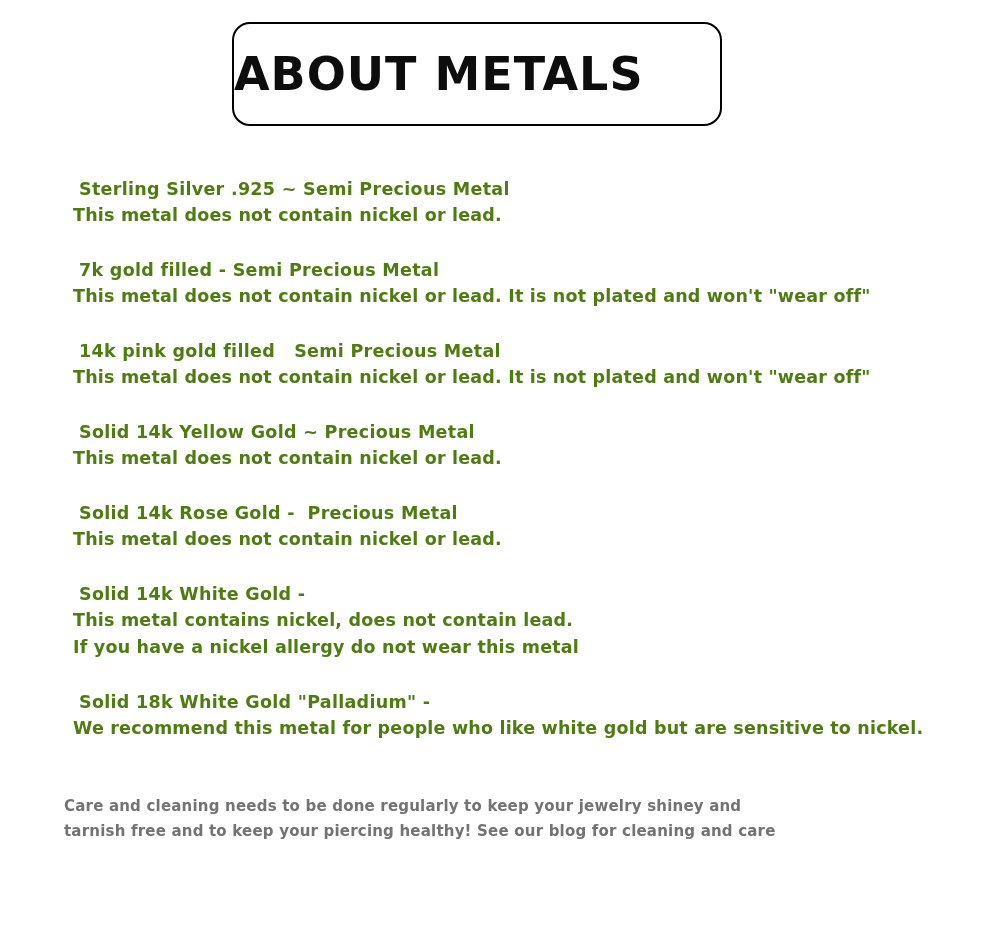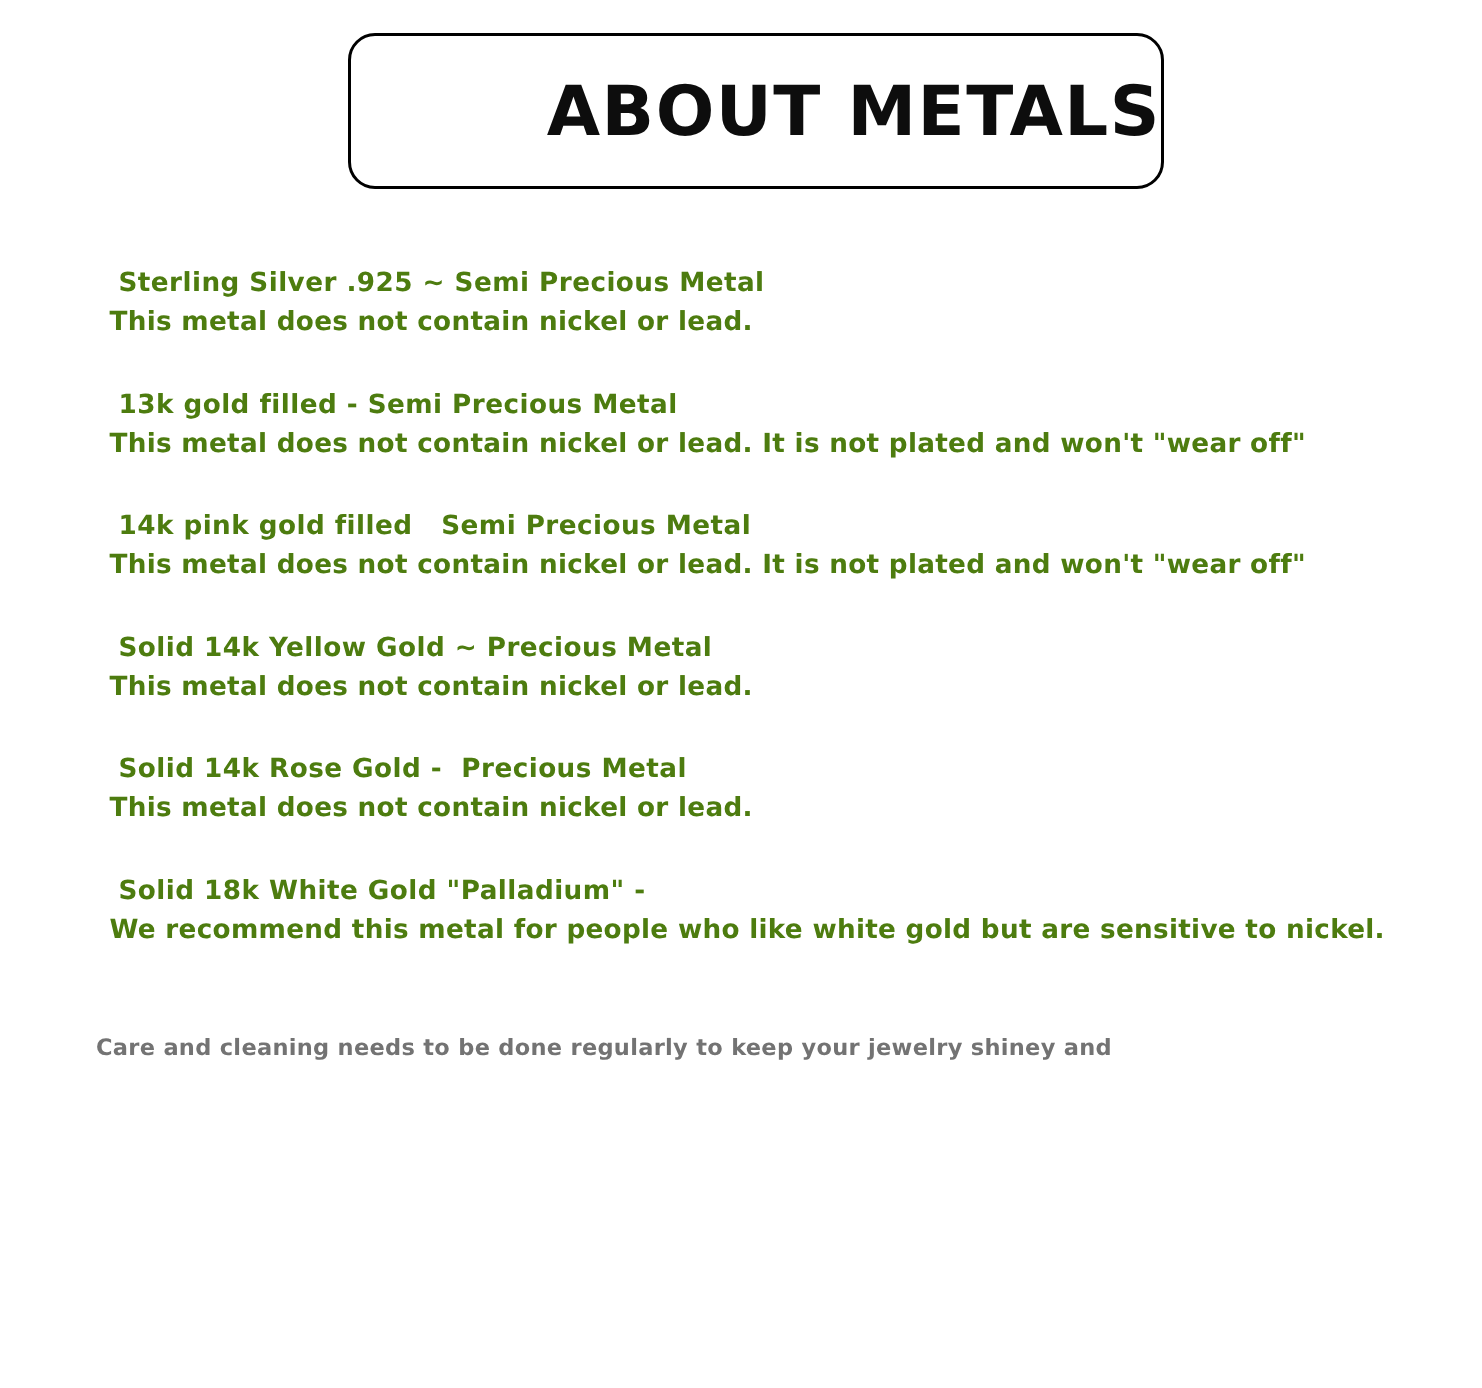--- a/index.html
+++ b/index.html
@@ -10,27 +10,27 @@
   }
   body {
     width: 988px;
     height: 925px;
     font-family: "DejaVu Sans", "Liberation Sans", sans-serif;
     color: #0f0f0f;
     overflow: hidden;
   }
   .title-box {
     margin: 22px 0 0 232px;
-    width: 544px;
+    width: 490px;
     height: 104px;
     border: 2px solid #000000;
     border-radius: 18px;
     display: flex;
     align-items: center;
-    justify-content: flex-end;
+    justify-content: flex-start;
     background: #ffffff;
   }
   .page-title {
     margin: 0;
     font-size: 46px;
     font-weight: bold;
     letter-spacing: 1px;
     color: #0d0d0d;
     white-space: nowrap;
   }
@@ -82,44 +82,50 @@
   </div>
 
   <main class="sections">
 
     <section class="metal-section">
       <h2 class="metal-heading">Sterling Silver .925 ~ Semi Precious Metal</h2>
       <p class="metal-line">This metal does not contain nickel or lead.</p>
     </section>
 
     <section class="metal-section">
-      <h2 class="metal-heading">13k gold filled - Semi Precious Metal</h2>
+      <h2 class="metal-heading">7k gold filled - Semi Precious Metal</h2>
       <p class="metal-line">This metal does not contain nickel or lead. It is not plated and won't "wear off"</p>
     </section>
 
     <section class="metal-section">
       <h2 class="metal-heading">14k pink gold filled   Semi Precious Metal</h2>
       <p class="metal-line">This metal does not contain nickel or lead. It is not plated and won't "wear off"</p>
     </section>
 
     <section class="metal-section">
       <h2 class="metal-heading">Solid 14k Yellow Gold ~ Precious Metal</h2>
       <p class="metal-line">This metal does not contain nickel or lead.</p>
     </section>
 
     <section class="metal-section">
       <h2 class="metal-heading">Solid 14k Rose Gold -  Precious Metal</h2>
       <p class="metal-line">This metal does not contain nickel or lead.</p>
     </section>
 
+    <section class="metal-section">
+      <h2 class="metal-heading">Solid 14k White Gold -</h2>
+      <p class="metal-line">This metal contains nickel, does not contain lead.</p>
+      <p class="metal-line">If you have a nickel allergy do not wear this metal</p>
+    </section>
 
     <section class="metal-section">
       <h2 class="metal-heading">Solid 18k White Gold "Palladium" -</h2>
       <p class="metal-line">We recommend this metal for people who like white gold but are sensitive to nickel.</p>
     </section>
 
   </main>
 
   <footer class="care-note">
     <p class="care-line">Care and cleaning needs to be done regularly to keep your jewelry shiney and</p>
+    <p class="care-line">tarnish free and to keep your piercing healthy! See our blog for cleaning and care</p>
   </footer>
 
 </div>
 
 </body></html>

